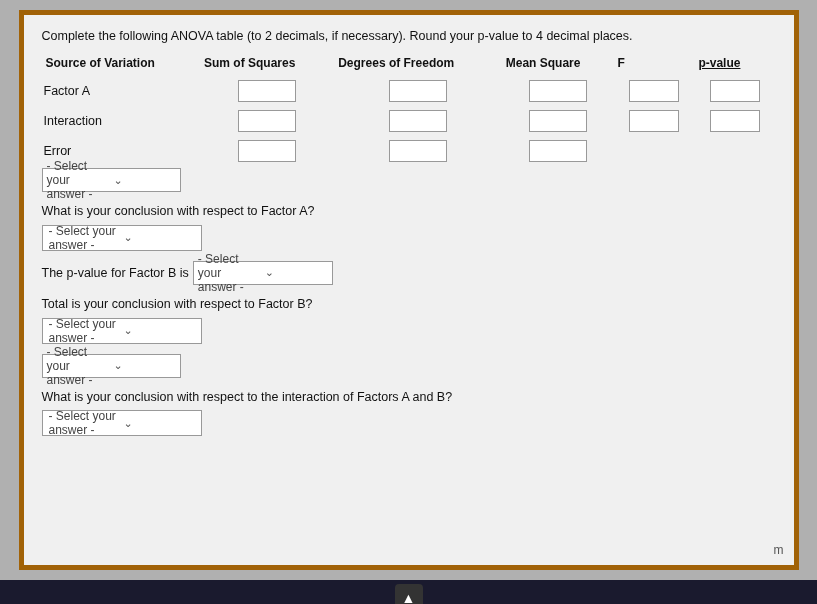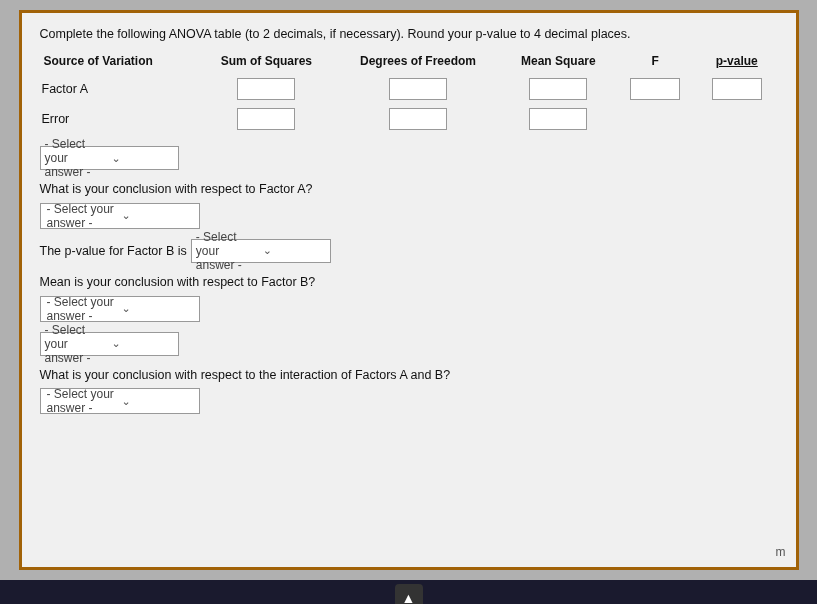--- a/index.html
+++ b/index.html
@@ -7,43 +7,43 @@
       background: #b0b0b0;
       font-family: Arial, sans-serif;
       font-size: 13px;
       color: #111;
     }
     .page-container {
       background: #f0f0f0;
       margin: 10px auto;
       padding: 14px 18px 18px 18px;
       max-width: 780px;
-      border: 3px solid #a16207;
+      border: 5px solid #a16207;
       min-height: 560px;
       position: relative;
     }
     .instruction {
       font-size: 12.5px;
       margin-bottom: 10px;
       color: #111;
     }
     .anova-table {
       width: 100%;
       border-collapse: collapse;
-      margin-bottom: 12px;
+      margin-bottom: 2px;
     }
     .anova-table th {
       text-align: left;
       font-weight: bold;
       font-size: 12px;
       padding: 3px 4px 6px 4px;
       white-space: nowrap;
     }
     .anova-table th.center {
-      text-align: center;
+      text-align: left;
     }
     .anova-table td {
       padding: 4px 4px;
       vertical-align: middle;
     }
     .anova-table td.row-label {
       font-size: 12.5px;
       padding-left: 2px;
       white-space: nowrap;
       min-width: 80px;
@@ -186,20 +186,38 @@
         </td>
         <td class="col-f cell-center">
           <input type="text" class="input-box-sm" style="">
         </td>
         <td class="col-pv cell-center">
           <input type="text" class="input-box-sm" style="">
         </td>
       </tr>
 
 
+      <tr>
+        <td class="row-label col-source">Interaction</td>
+        <td class="col-ss cell-center">
+          <input type="text" class="input-box" style="">
+        </td>
+        <td class="col-df cell-center">
+          <input type="text" class="input-box" style="">
+        </td>
+        <td class="col-ms cell-center">
+          <input type="text" class="input-box" style="">
+        </td>
+        <td class="col-f cell-center">
+          <input type="text" class="input-box-sm" style="">
+        </td>
+        <td class="col-pv cell-center">
+          <input type="text" class="input-box-sm" style="">
+        </td>
+      </tr>
 
       <tr>
         <td class="row-label col-source">Error</td>
         <td class="col-ss cell-center">
           <input type="text" class="input-box" style="">
         </td>
         <td class="col-df cell-center">
           <input type="text" class="input-box" style="">
         </td>
         <td class="col-ms cell-center">
@@ -235,21 +253,21 @@
     <div class="dropdown-row">
       <span>The p-value for Factor B is</span>
       <div class="dropdown-inline">
         <span>- Select your answer -</span>
         <span class="chevron">⌄</span>
       </div>
     </div>
   </div>
 
   <div class="section">
-    <p>Mean is your conclusion with respect to Factor B?</p>
+    <p>Total is your conclusion with respect to Factor B?</p>
     <div class="dropdown-row">
       <div class="dropdown-block" style="min-width:160px;">
         <span>- Select your answer -</span>
         <span class="chevron">⌄</span>
       </div>
     </div>
   </div>
 
   <div class="section">
     <div class="dropdown-row">

